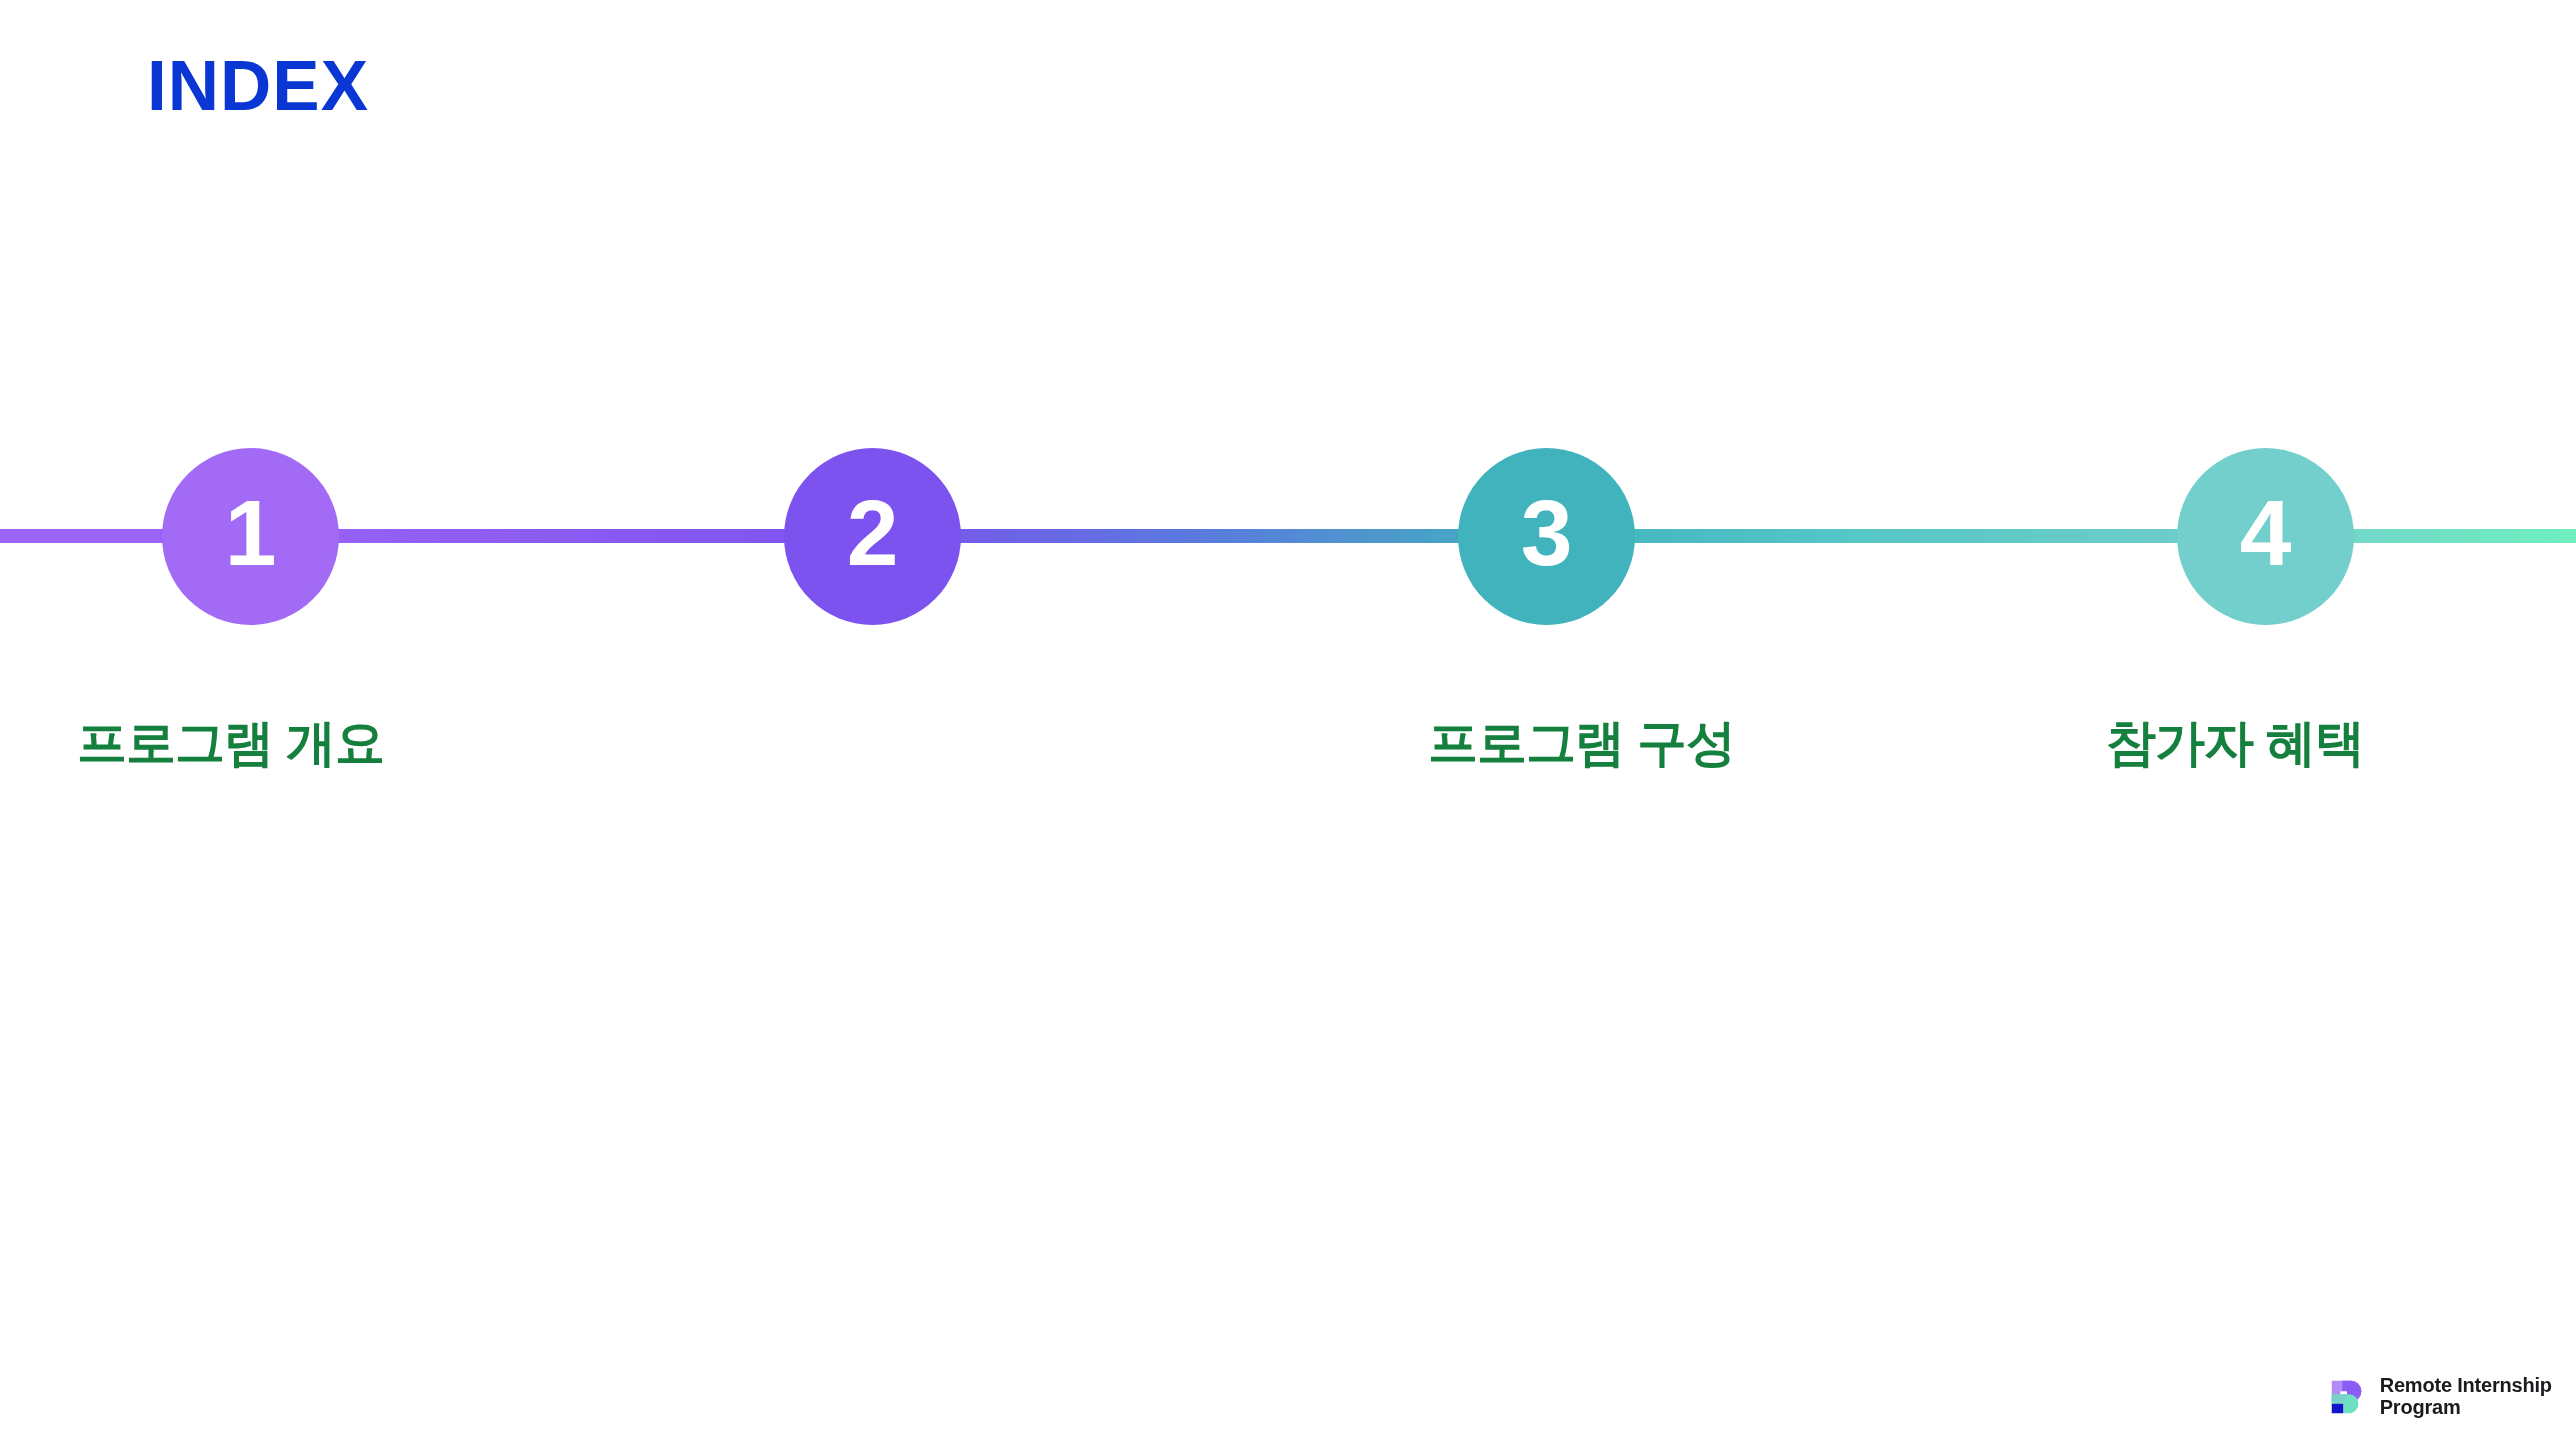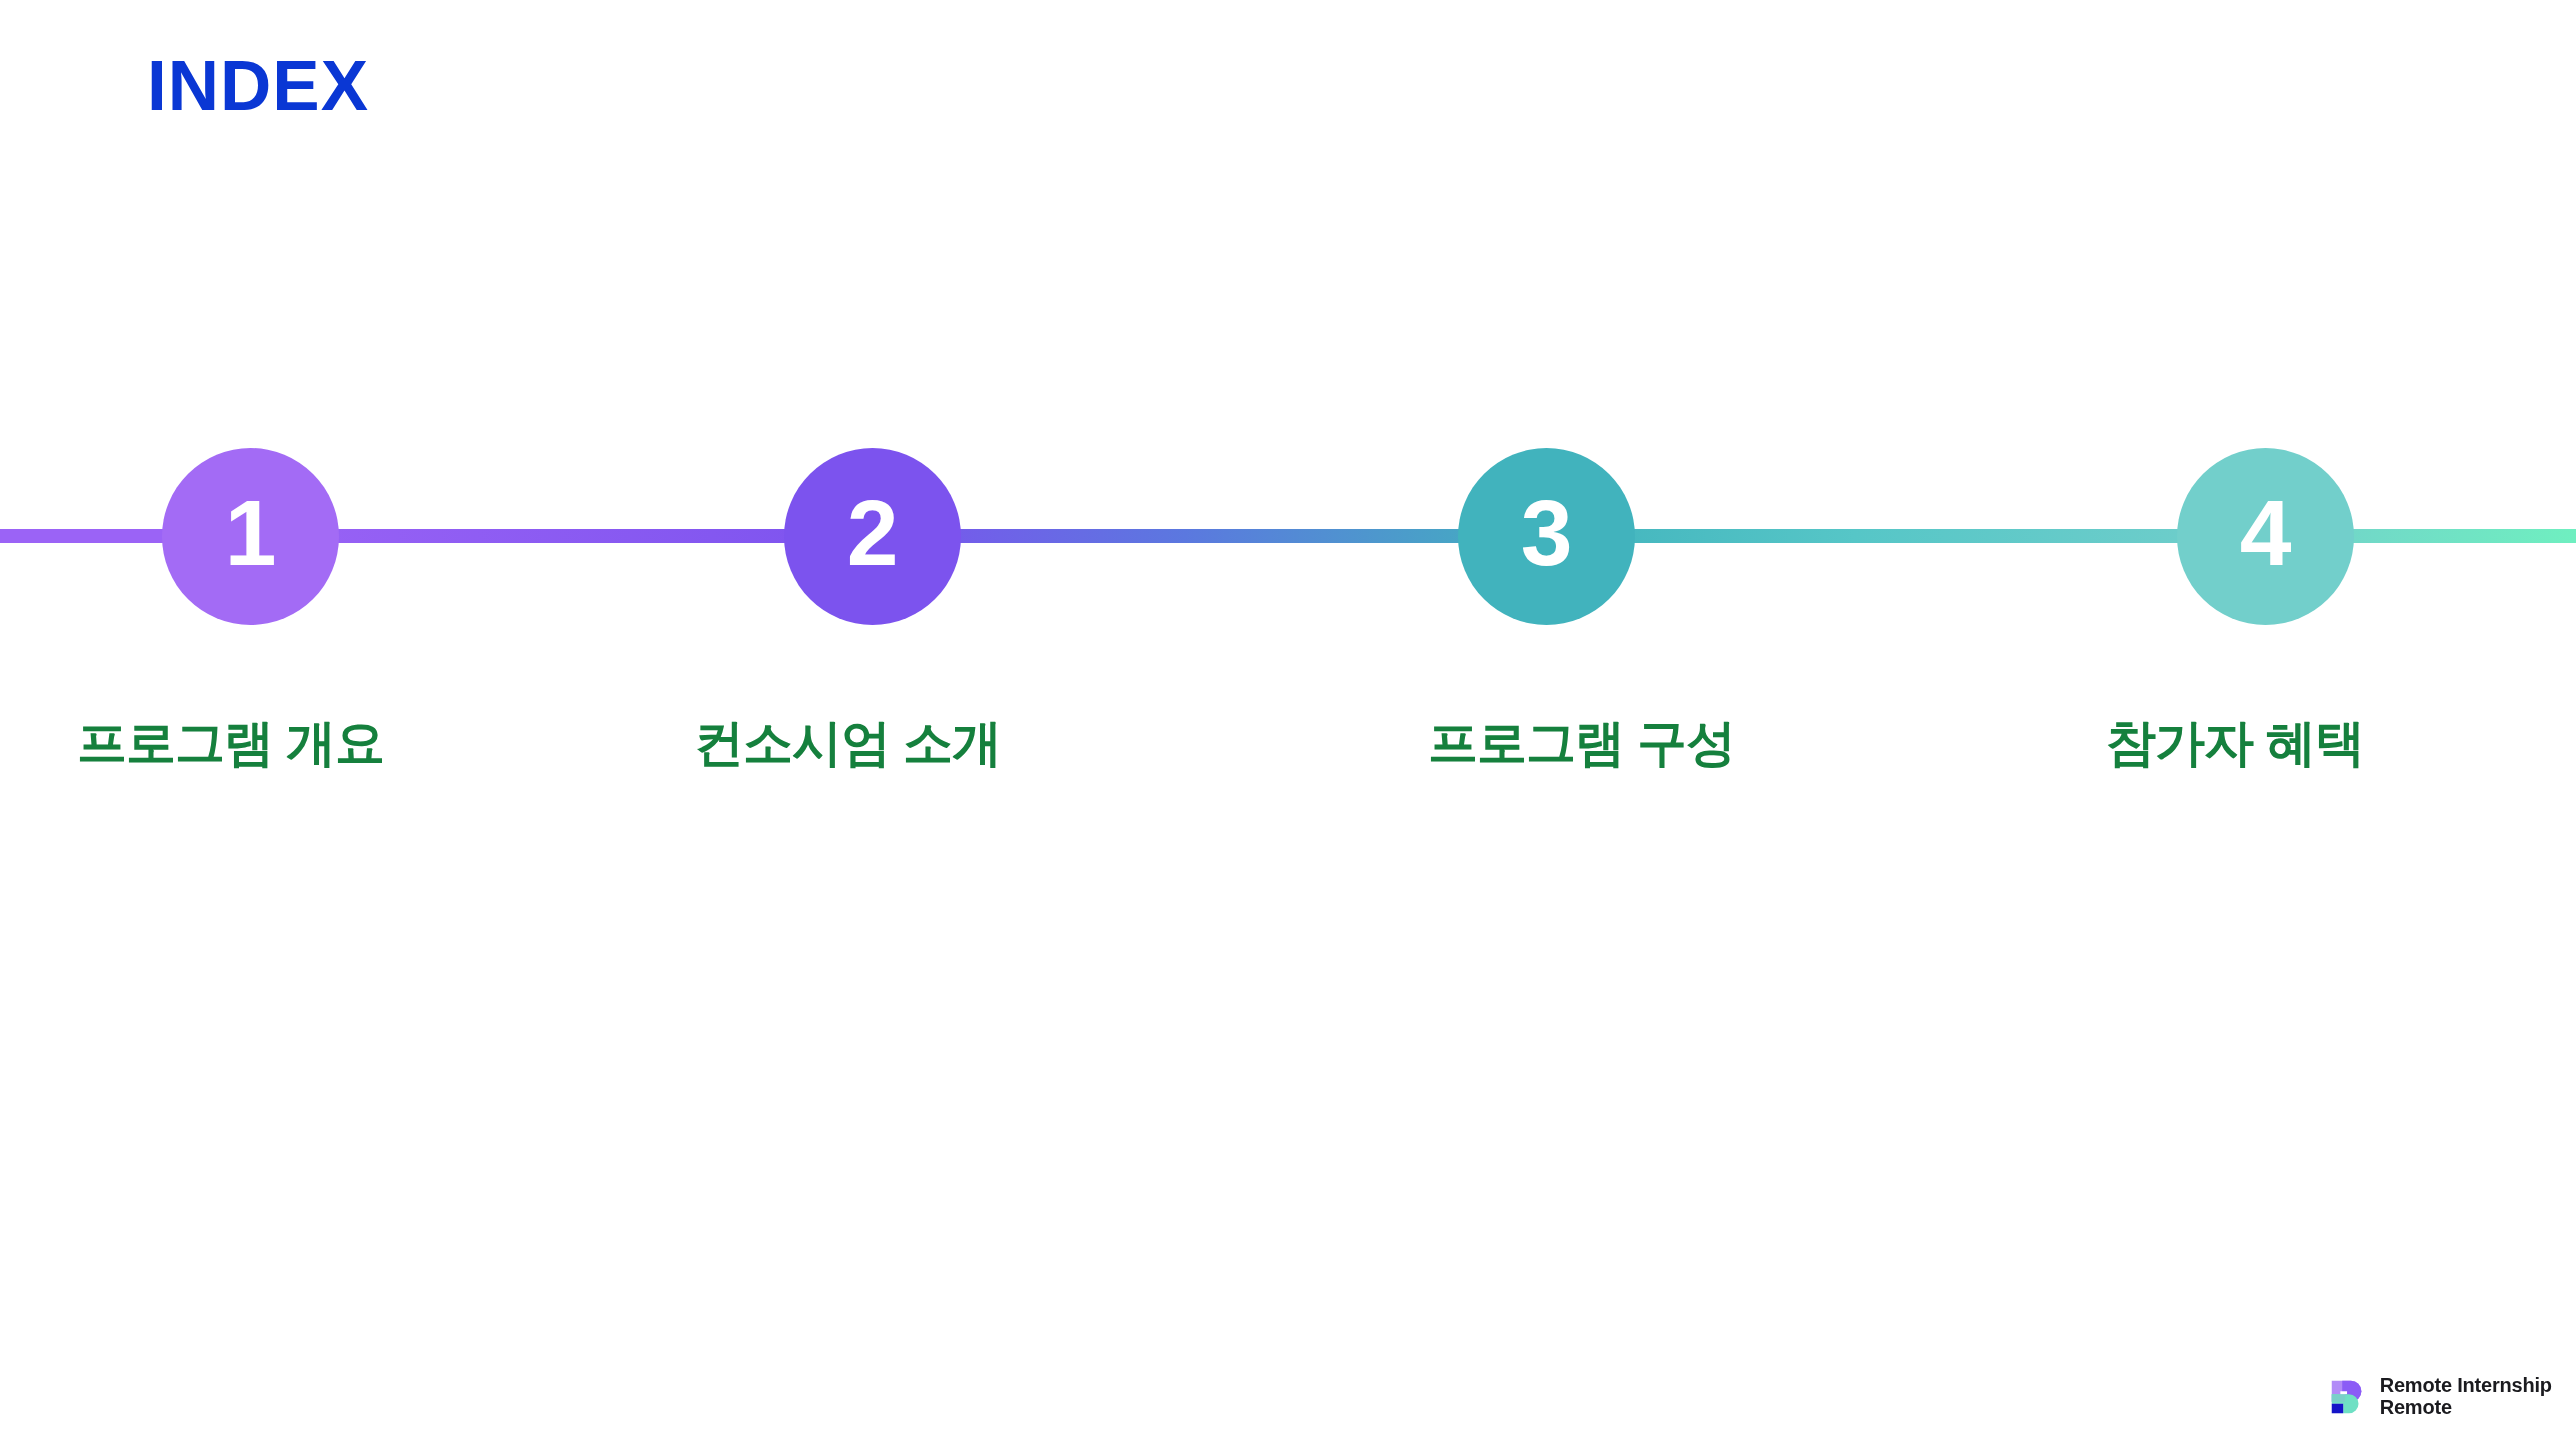--- a/index.html
+++ b/index.html
@@ -145,21 +145,20 @@
     <div class="node" id="node-3" style="background: rgb(65, 179, 189);">
       <span class="node-number">3</span>
     </div>
 
     <div class="node" id="node-4" style="background: rgb(114, 207, 203);">
       <span class="node-number">4</span>
     </div>
 
     <div class="node-label" id="label-1">프로그램 개요</div>
 
-    <div class="node-label" id="label-2">컨소시엄 소개</div>
 
     <div class="node-label" id="label-4">참가자 혜택</div>
 
     <div class="node-label" id="label-3">프로그램 구성</div>
 
   </div>
 
   <div id="footer-logo">
     <svg id="logo-mark" viewBox="0 0 46 46">
 
@@ -170,18 +169,18 @@
       <path d="M6 20 H24 A10 10 0 0 1 24 40 H18 V30 H6 Z" fill="#6FE0C4"></path>
 
       <rect x="6" y="20" width="14" height="8" fill="#7ACFC9"></rect>
 
       <rect x="6" y="30" width="12" height="10" fill="#1414C8"></rect>
 
       <rect x="15" y="17" width="7" height="3" fill="#ffffff"></rect>
     </svg>
     <div id="logo-wordmark">
       <span class="logo-line">Remote Internship</span>
-      <span class="logo-line">Remote</span>
+      <span class="logo-line">Program</span>
     </div>
   </div>
 
 </div>
 
 
 </body></html>

